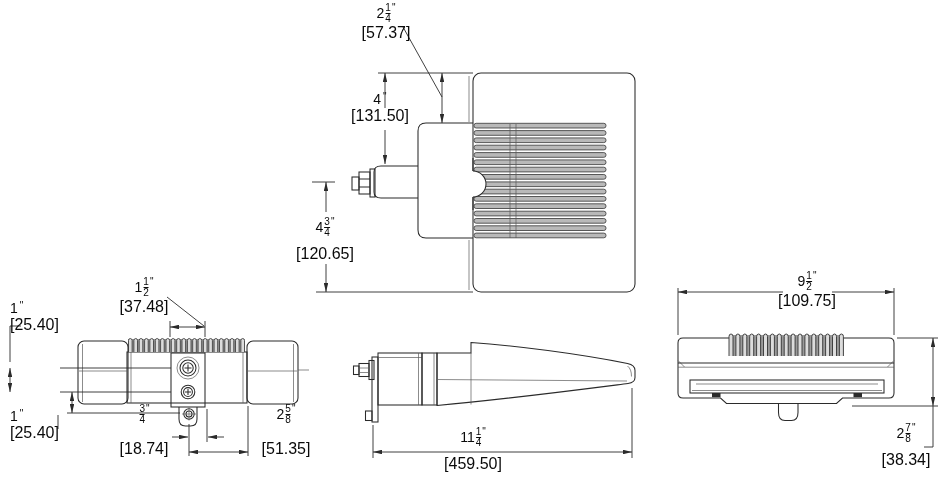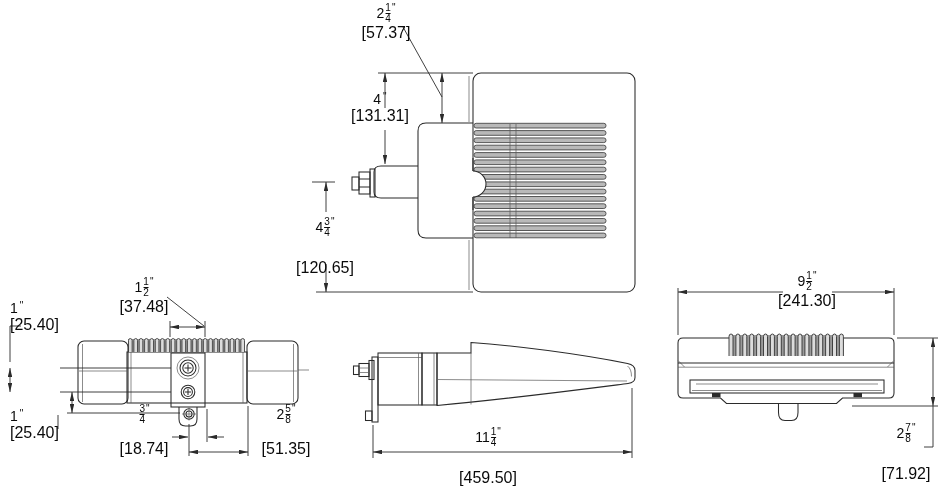--- a/index.html
+++ b/index.html
@@ -16,21 +16,21 @@
   .dim.left{transform:none;align-items:flex-start;}
   .dim.left .met{margin-left:0;}
   .imp{display:flex;align-items:center;}
   .whole{font-size:14px;line-height:15px;font-weight:500;}
   .frac{display:flex;flex-direction:column;align-items:center;margin:0 1px;
         font-size:10px;line-height:10px;font-weight:500;}
   .frac .num{border-bottom:1px solid #0a0a0a;}
   .unit{font-size:10px;line-height:10px;align-self:flex-start;margin-top:0;font-weight:500;}
   .met{font-size:16px;line-height:13px;margin-top:2px;font-weight:500;white-space:nowrap;}
   .gap .met{margin-top:17px;}
-  .gap-sm .met{margin-top:23px;}
+  .gap-sm .met{margin-top:9px;}
 </style>
 </head>
 <body>
 
 <div id="stage">
 
 <svg width="940" height="491" viewBox="0 0 940 491">
   <defs>
     <marker id="arr" viewBox="0 0 10 5" refX="10" refY="2.5" markerWidth="12" markerHeight="5" orient="auto-start-reverse">
           <path d="M0,0 L10,2.5 L0,5 z" fill="#2b2b2b"></path>
@@ -237,21 +237,21 @@
 
   <div class="dim" style="left:380px;top:92px">
     <div class="imp">
         <span class="whole">4</span>
         <span class="frac">
           <span class="num"></span>
           <span class="den"></span>
         </span>
         <span class="unit">"</span>
       </div>
-    <div class="met">[131.31]</div>
+    <div class="met">[131.50]</div>
   </div>
 
   <div class="dim gap-sm" style="left:325px;top:217px">
     <div class="imp">
         <span class="whole">4</span>
         <span class="frac">
           <span class="num">3</span>
           <span class="den">4</span>
         </span>
         <span class="unit">"</span>
@@ -312,49 +312,49 @@
         <span class="whole">2</span>
         <span class="frac">
           <span class="num">5</span>
           <span class="den">8</span>
         </span>
         <span class="unit">"</span>
       </div>
     <div class="met">[51.35]</div>
   </div>
 
-  <div class="dim gap-sm" style="left:488px;top:427px">
+  <div class="dim gap-sm" style="left:473px;top:427px">
     <div class="imp">
         <span class="whole">11</span>
         <span class="frac">
           <span class="num">1</span>
           <span class="den">4</span>
         </span>
         <span class="unit">"</span>
       </div>
     <div class="met">[459.50]</div>
   </div>
 
   <div class="dim" style="left:807px;top:271px">
     <div class="imp">
         <span class="whole">9</span>
         <span class="frac">
           <span class="num">1</span>
           <span class="den">2</span>
         </span>
         <span class="unit">"</span>
       </div>
-    <div class="met">[241.30]</div>
+    <div class="met">[109.75]</div>
   </div>
 
   <div class="dim gap-sm" style="left:906px;top:423px">
     <div class="imp">
         <span class="whole">2</span>
         <span class="frac">
           <span class="num">7</span>
           <span class="den">8</span>
         </span>
         <span class="unit">"</span>
       </div>
-    <div class="met">[71.92]</div>
+    <div class="met">[38.34]</div>
   </div>
 
 </div>
 
 </body></html>

